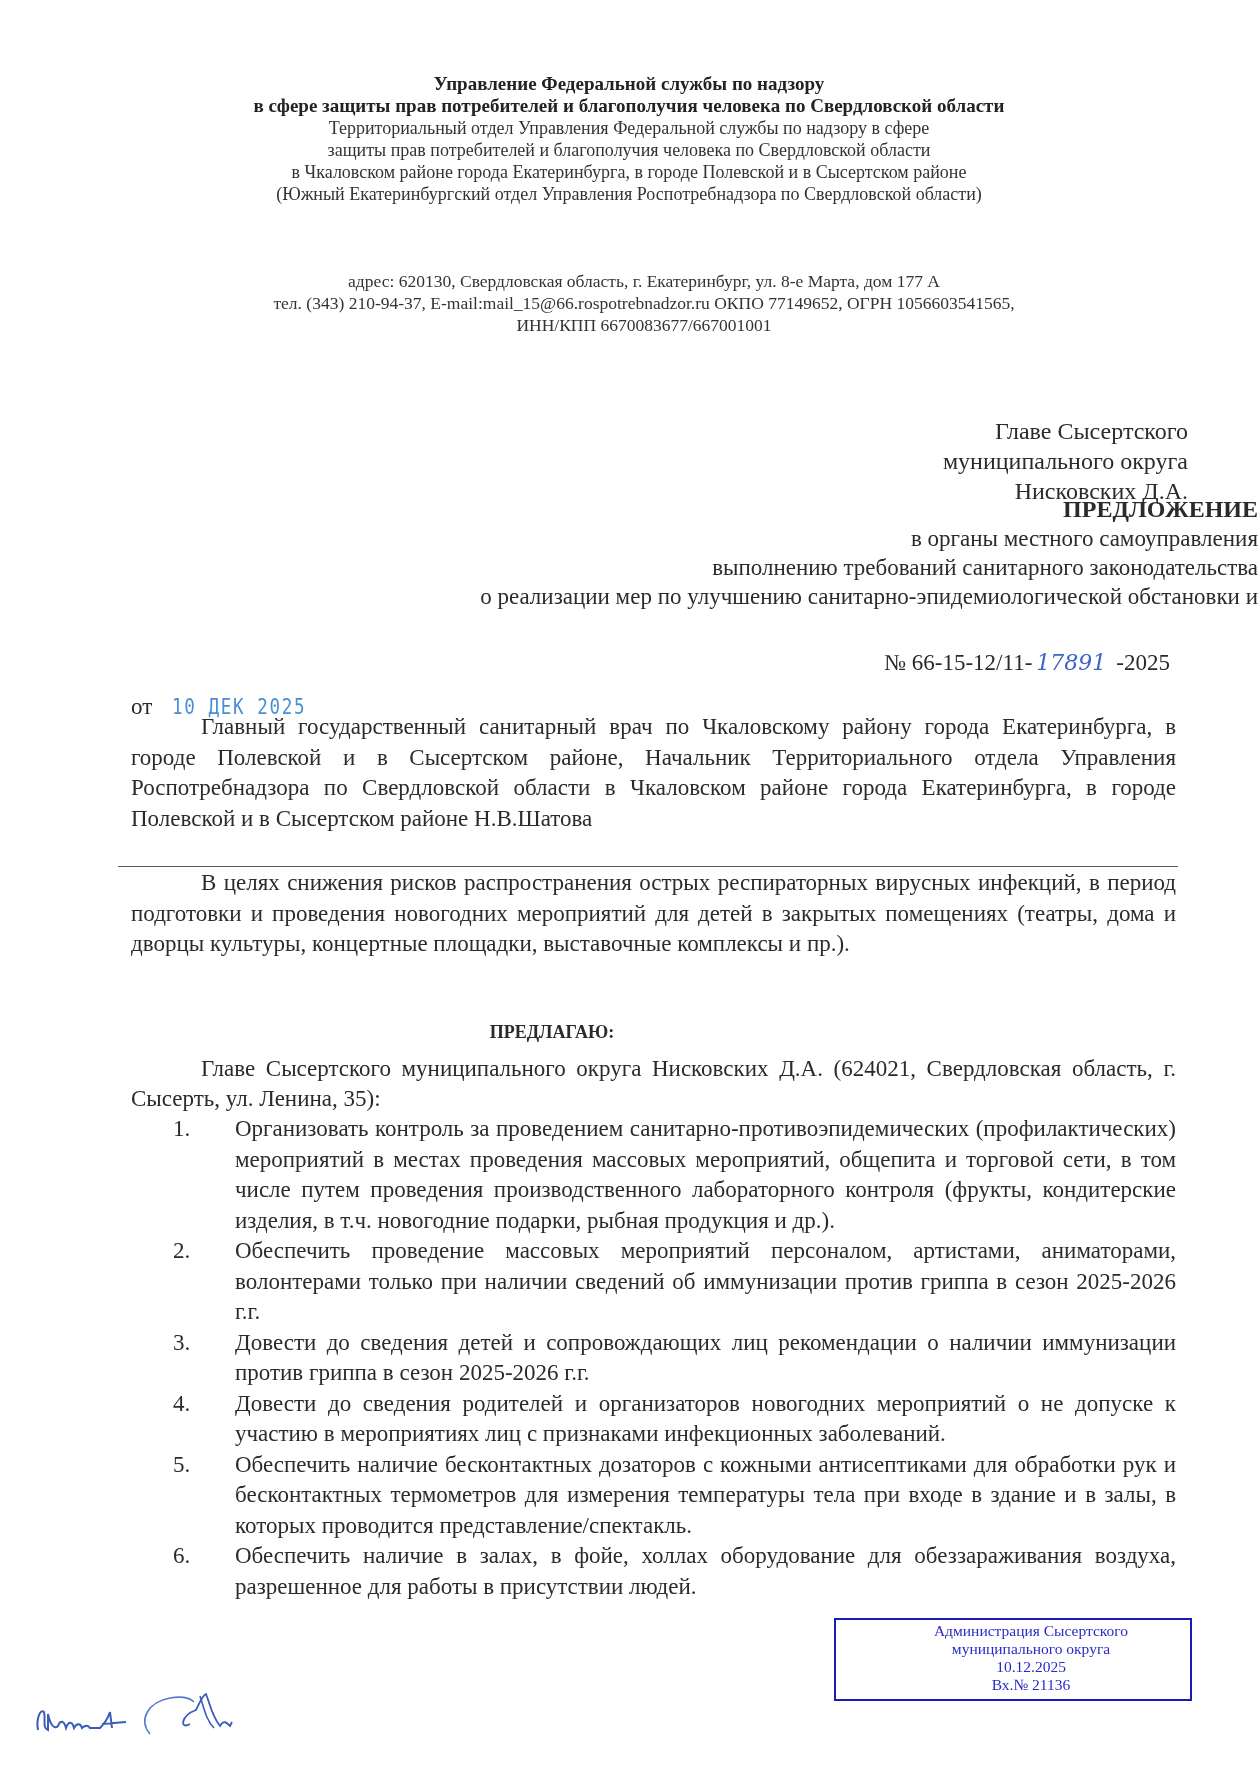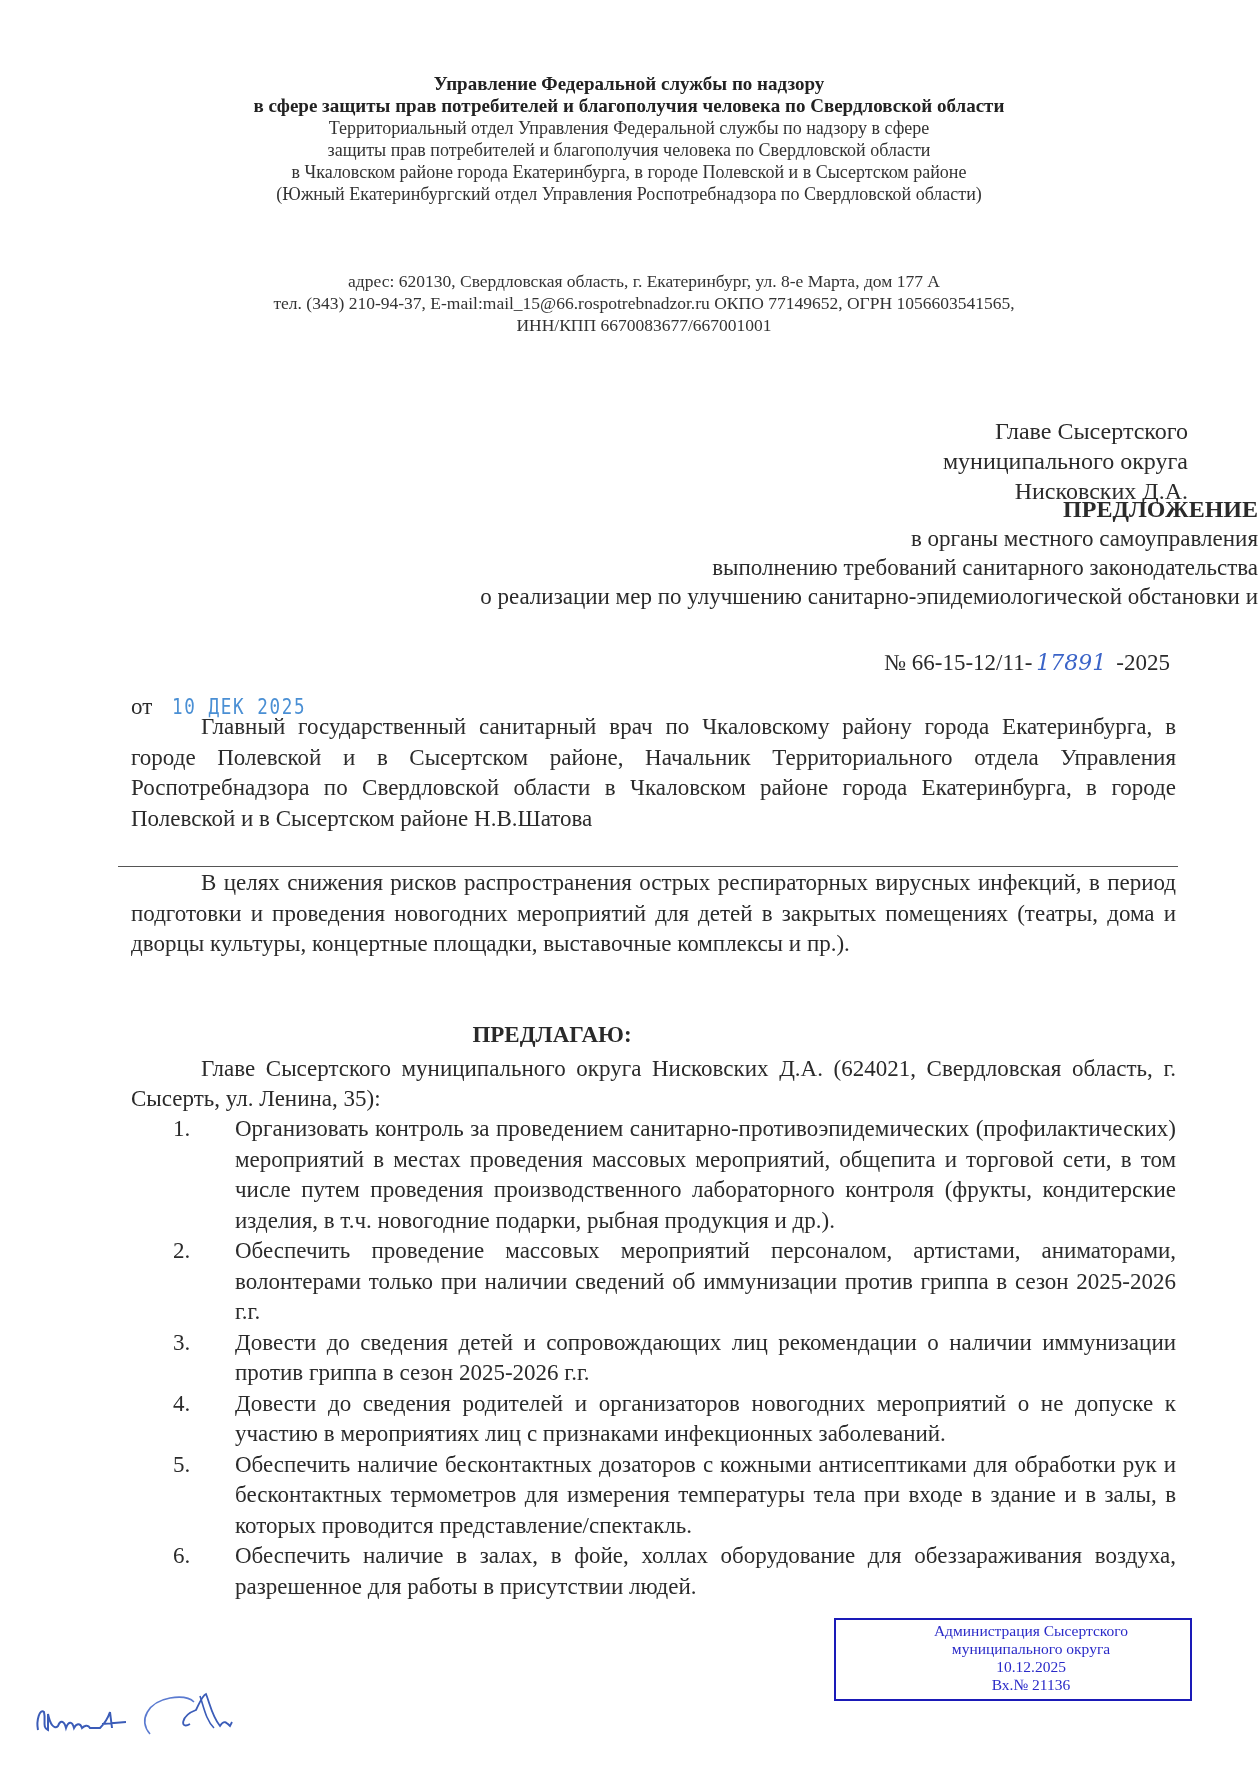--- a/index.html
+++ b/index.html
@@ -19,21 +19,21 @@
   .title-block { position: absolute; left: 0; width: 1258px; top: 495px; text-align: right; font-size: 23px; line-height: 29px; color: #2b2b2b; }
   .title-block .ln { display: block; white-space: nowrap; }
   .title-block .main { font-weight: bold; font-size: 24px; }
   .date-row { position: absolute; left: 131px; top: 650px; font-size: 23px; margin-top: 44px; }
   .stamp-date { font-family: "DejaVu Sans Mono", monospace; color: #4a8fd4; font-size: 22px; letter-spacing: 2px; margin-left: 14px; transform: scaleX(0.8); display: inline-block; transform-origin: left center; }
   .num-row { position: absolute; right: 88px; top: 650px; font-size: 23px; }
   .num-hand { font-family: "DejaVu Serif", serif; font-style: italic; color: #3b64c8; font-size: 22px; margin: 0 10px 0 4px; }
   .body { position: absolute; left: 131px; width: 1045px; font-size: 23px; line-height: 30.5px; text-align: justify; color: #2b2b2b; }
   .body p { margin: 0; text-indent: 70px; text-align-last: left; }
   .sep { position: absolute; left: 118px; width: 1060px; top: 866px; height: 0; border-top: 1.5px solid #555; }
-  .offer-head { position: absolute; left: 0; width: 1104px; top: 1022px; text-align: center; font-weight: bold; font-size: 23px; }
+  .offer-head { position: absolute; left: 0; width: 1104px; top: 1022px; text-align: center; font-weight: bold; font-size: 18px; }
   .offer-to { position: absolute; left: 131px; width: 1045px; top: 1054px; font-weight: normal; font-size: 23px; line-height: 30px; text-align: justify; }
   .offer-to p { margin: 0; text-indent: 70px; text-align-last: left; }
   .list { position: absolute; left: 131px; width: 1045px; font-size: 23px; line-height: 30.5px; color: #2b2b2b; }
   .item { position: relative; padding-left: 104px; text-align: justify; text-align-last: left; margin: 0; }
   .item .n { position: absolute; left: 42px; top: 0; }
   .reg-stamp { position: absolute; left: 834px; top: 1618px; width: 358px; height: 83px; border: 2px solid #1a1ab8; color: #2a2ac8; text-align: center; font-size: 15.5px; line-height: 18px; padding-top: 2px; box-sizing: border-box; background: transparent; padding-left: 36px; }
   .reg-stamp .ln { display: block; }
   .signature { position: absolute; left: 30px; top: 1690px; width: 230px; height: 55px; }
 </style>
 </head>

